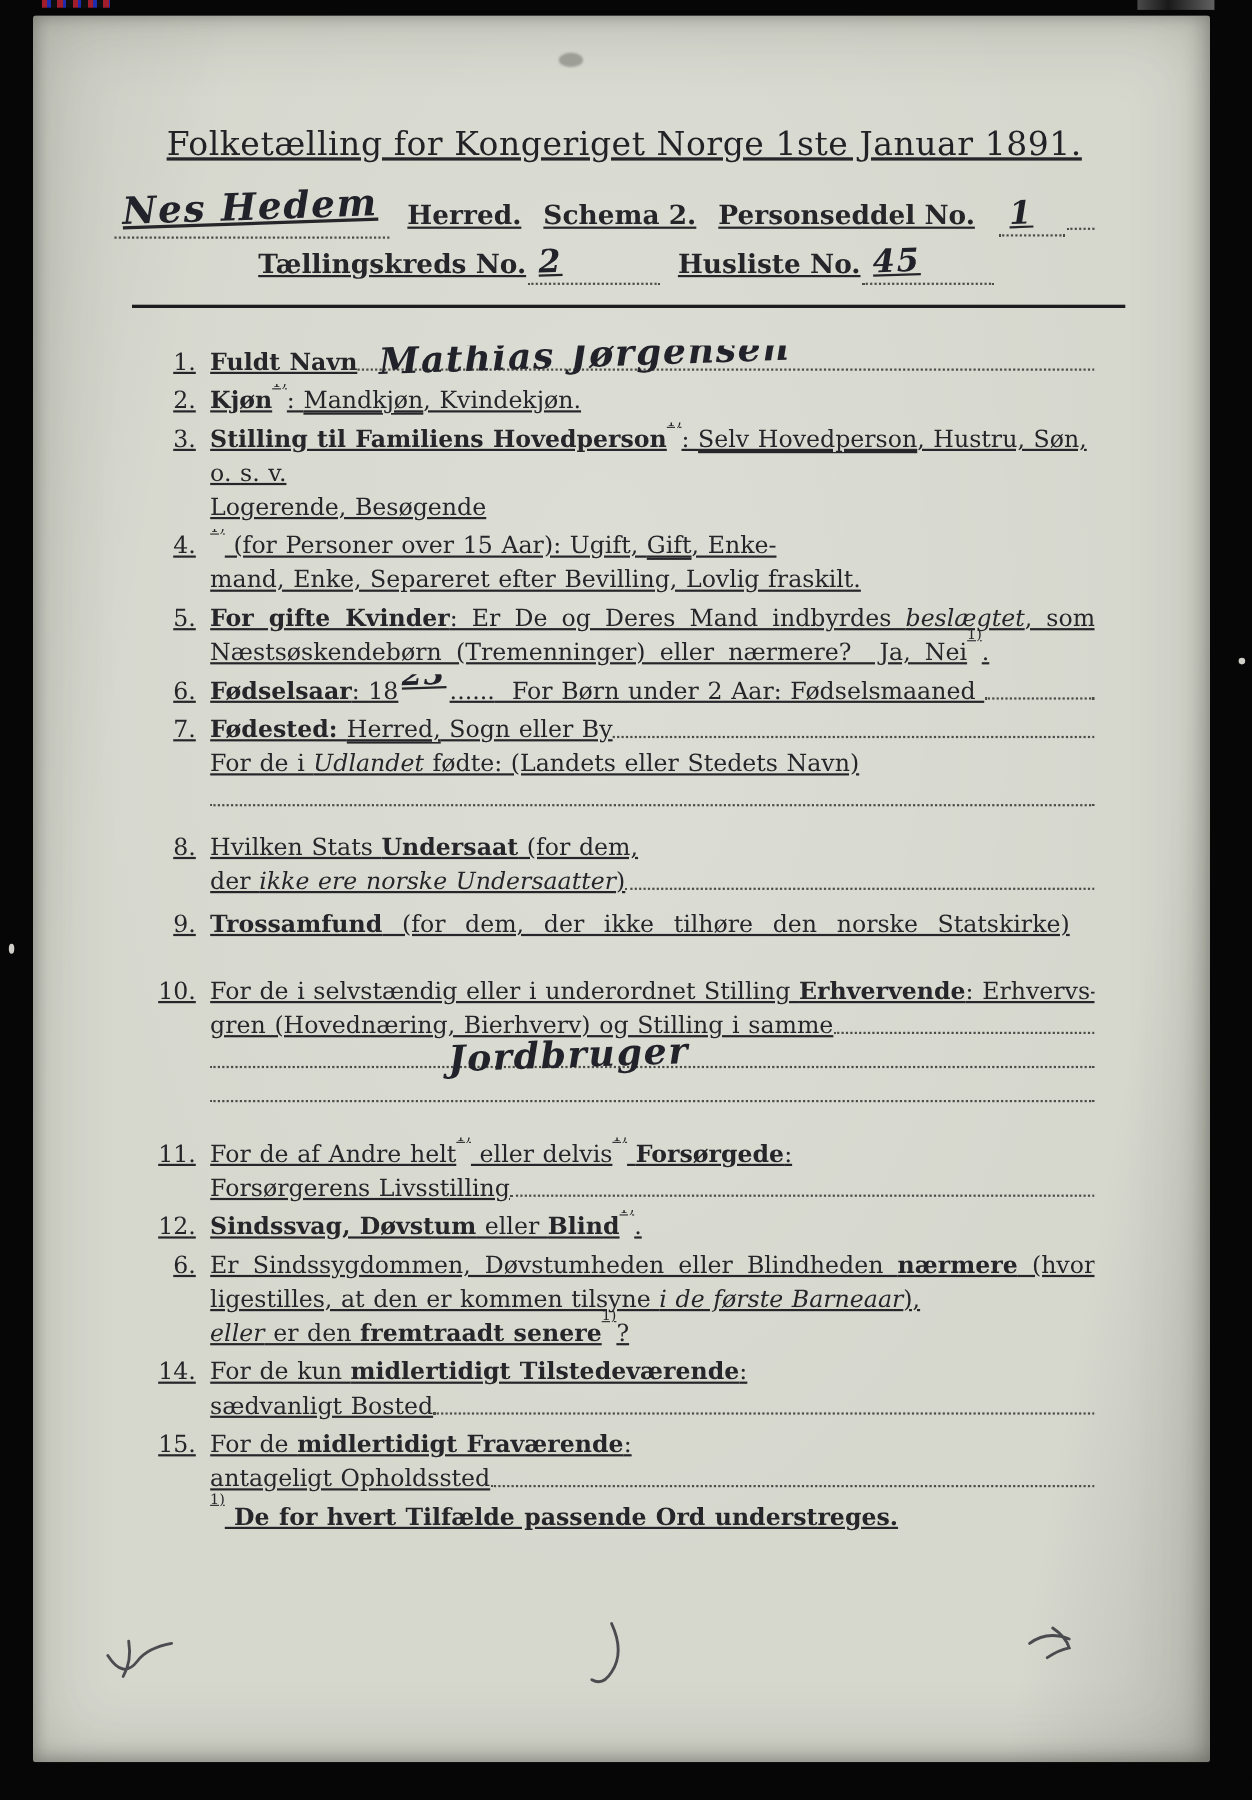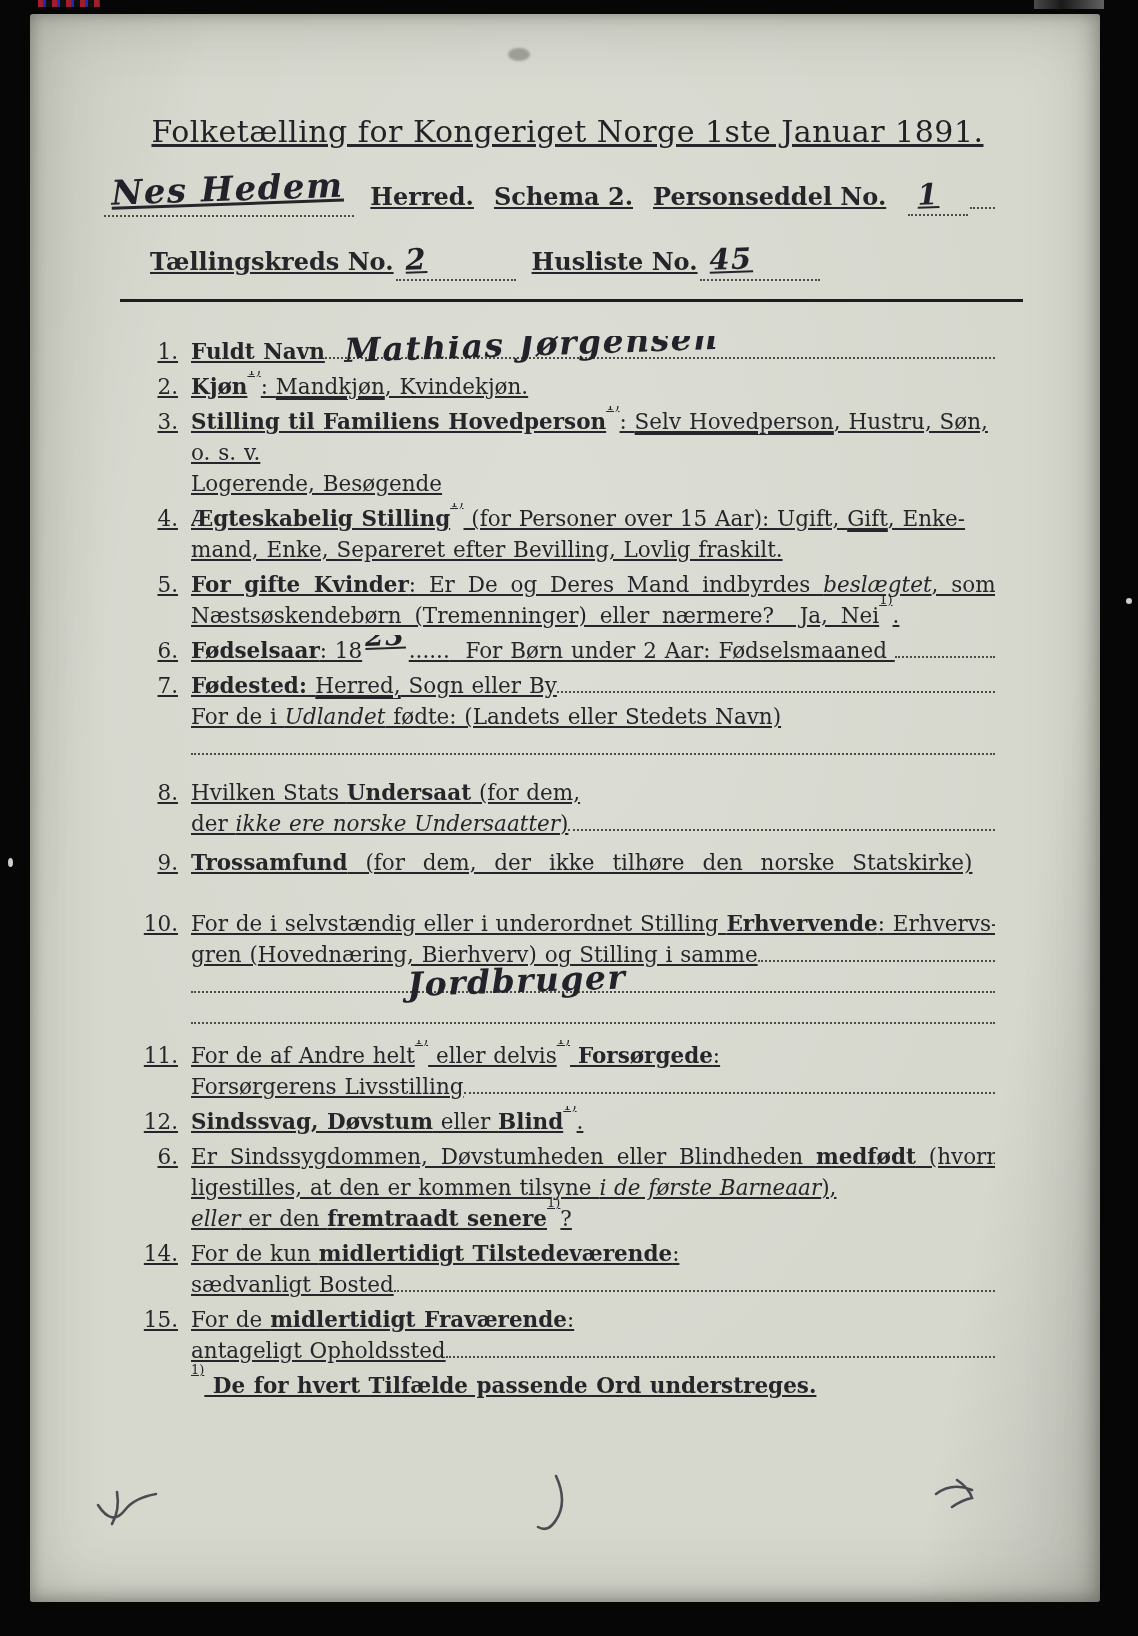--- a/index.html
+++ b/index.html
@@ -15,37 +15,37 @@
       #d6d8ce;
     box-shadow: inset 0 0 70px rgba(60,60,45,.28), inset -7px 0 18px rgba(0,0,0,.18),
                 inset 4px 0 12px rgba(0,0,0,.12), inset 0 -8px 16px rgba(0,0,0,.10); text-decoration: underline;}
   .content{position:relative;height:100%;padding:100px 105px 0 110px;overflow:hidden}
 
   .title{font-size:30px;font-weight:normal;text-align:center;letter-spacing:.5px;color:#222226}
 
   .lbl{font-weight:bold;font-size:24px;white-space:pre}
   .hline{display:flex;align-items:baseline}
   .hline2{margin-top:24px;margin-left:-36px}
-  .hline3{margin-top:26px;}
+  .hline3{margin-top:4px;justify-content:center}
   .hl-under{border-bottom:2px dotted #4c4c46;display:flex;align-items:baseline;position:relative}
   .d-under{width:295px;margin-right:16px}
   .n-under{width:72px;margin:0 2px}
   .n-under2{width:120px;margin:0 6px 0 2px}
   .hline2 .lbl{margin-right:20px}
   .hline3 .lbl{margin-left:10px}
   .growlead{flex:1 1 30px;border-bottom:2px dotted #4c4c46;align-self:flex-end;margin-bottom:8px}
 
   .rule{height:3px;background:#1d1d1f;margin:18px -28px 0 -20px}
 
   .items{margin-top:34px;font-size:21.5px}
   .item{display:flex;margin-bottom:4px}
   .item:nth-child(8){margin-top:14px}
   .item:nth-child(9){margin-top:8px}
   .item:nth-child(10){margin-top:30px}
-  .item:nth-child(11){margin-top:8px}
+  .item:nth-child(11){margin-top:24px}
   .num{flex:0 0 38px;width:38px;text-align:right;line-height:31px}
   .ibody{flex:1;margin-left:13px;min-width:0;overflow:hidden}
   .line{display:flex;align-items:flex-start;min-height:31px;line-height:31px;word-spacing:1px}
   .line>span,.line>sup{white-space:pre}
   .sp1{word-spacing:6px}
   .sp2{word-spacing:11px}
   .b{font-weight:bold}
   .i{font-style:italic}
   .u{text-decoration:underline;text-decoration-thickness:2px;text-underline-offset:4px}
   .sup{font-size:13px;vertical-align:9px;line-height:0}
@@ -155,21 +155,20 @@
               </div>
               <div class="line">
                 <span>Logerende, Besøgende</span>
               </div>
             </div>
           </div>
           <div class="item">
             <div class="num">4.</div>
             <div class="ibody">
               <div class="line">
-                <span class="b">Ægteskabelig Stilling</span>
                 <sup class="sup">1)</sup>
                 <span> (for Personer over 15 Aar): Ugift, </span>
                 <span class="u">Gift</span>
                 <span>, Enke-</span>
               </div>
               <div class="line">
                 <span>mand, Enke, Separeret efter Bevilling, Lovlig fraskilt.</span>
               </div>
             </div>
           </div>
@@ -294,21 +293,21 @@
                 <sup class="sup">1)</sup>
                 <span>.</span>
               </div>
             </div>
           </div>
           <div class="item">
             <div class="num">6.</div>
             <div class="ibody">
               <div class="line sp1">
                 <span>Er Sindssygdommen, Døvstumheden eller Blindheden </span>
-                <span class="b">medfødt</span>
+                <span class="b">nærmere</span>
                 <span> (hvormed</span>
               </div>
               <div class="line">
                 <span>ligestilles, at den er kommen tilsyne </span>
                 <span class="i">i de første Barneaar</span>
                 <span>),</span>
               </div>
               <div class="line">
                 <span class="i">eller</span>
                 <span> er den </span>

